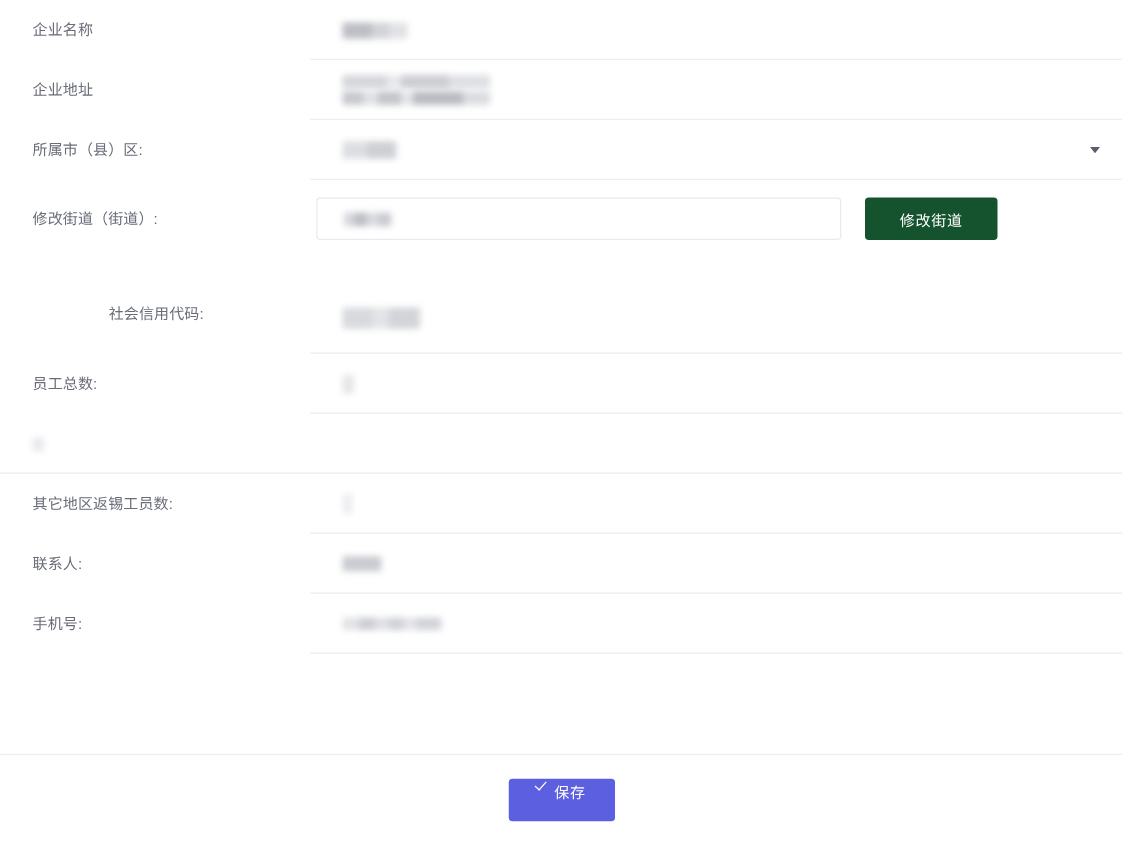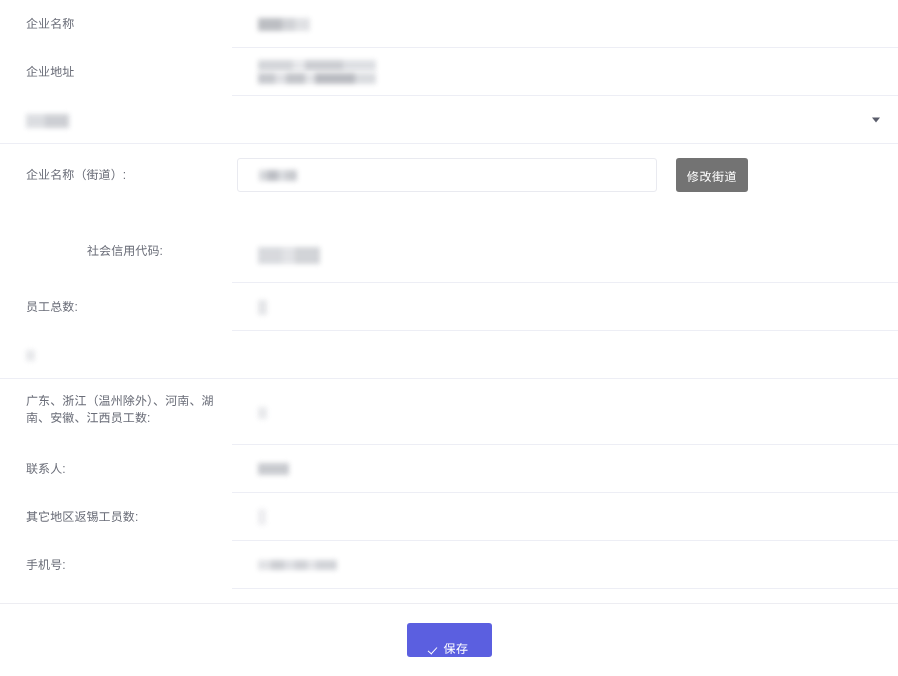--- a/index.html
+++ b/index.html
@@ -31,20 +31,21 @@
     top: 0;
     width: 898px;
   }
 
   .row {
     position: relative;
     display: flex;
     align-items: flex-start;
     width: 898px;
     box-sizing: border-box;
+    gap: 16px;
   }
 
   .label {
     box-sizing: border-box;
     width: 232px;
     padding-left: 26px;
     padding-right: 8px;
     font-size: 12px;
     line-height: 17px;
     color: #6a6d78;
@@ -144,25 +145,25 @@
     margin-left: 5px;
     border: 1px solid #e9eaf0;
     border-radius: 3px;
     background: #fff;
     display: flex;
     align-items: center;
     padding-left: 21px;
   }
   .btn-street {
     margin-left: 19px;
-    width: 72px;
+    width: 106px;
     height: 34px;
     border: none;
     border-radius: 3px;
-    background: #737373;
+    background: #14532d;
     color: #ffffff;
     font-size: 12px;
     font-family: "Liberation Sans", "DejaVu Sans", sans-serif;
     letter-spacing: .6px;
     cursor: pointer;
     display: flex;
     align-items: center;
     justify-content: center;
   }
 
@@ -199,21 +200,21 @@
     height: 34px;
     border: none;
     border-radius: 3px;
     background: #5b5fe0;
     color: #ffffff;
     font-size: 12px;
     font-family: "Liberation Sans", "DejaVu Sans", sans-serif;
     letter-spacing: .6px;
     cursor: pointer;
     display: flex;
-    align-items: flex-end;
+    align-items: flex-start;
     justify-content: center;
     gap: 4px;
   }
   .check-icon {
     display: inline-block;
     width: 10px;
     height: 10px;
     position: relative;
     flex: 0 0 auto;
   }
@@ -251,31 +252,32 @@
       <div class="field">
         <div class="val">
           <span class="redact r-addr1"></span>
           <span class="redact r-addr2"></span>
         </div>
         <div class="underline"></div>
       </div>
     </div>
 
     <div class="row select">
+      <div class="label">所属市（县）区:</div>
       <div class="field">
         <div class="val">
           <span class="redact r-city"></span>
         </div>
         <span class="chevron"></span>
         <div class="underline"></div>
       </div>
     </div>
 
     <div class="row town">
-      <div class="label">企业名称（街道）:</div>
+      <div class="label">修改街道（街道）:</div>
       <div class="field">
         <div class="town-input">
           <span class="redact r-town"></span>
         </div>
         <button class="btn-street">修改街道</button>
       </div>
     </div>
 
     <div class="gap"></div>
 
@@ -301,45 +303,36 @@
 
     <div class="row simple">
       <div class="field">
         <div class="val">
           <span class="redact r-num2"></span>
         </div>
         <div class="underline"></div>
       </div>
     </div>
 
-    <div class="row multiline">
-      <div class="label">广东、浙江（温州除外）、河南、湖南、安徽、江西员工数:</div>
-      <div class="field">
-        <div class="val">
-          <span class="redact r-num3"></span>
+
+    <div class="row simple">
+      <div class="label">其它地区返锡工员数:</div>
+      <div class="field">
+        <div class="val">
+          <span class="redact r-num4"></span>
         </div>
         <div class="underline"></div>
       </div>
     </div>
 
     <div class="row simple">
       <div class="label">联系人:</div>
       <div class="field">
         <div class="val">
           <span class="redact r-contact"></span>
-        </div>
-        <div class="underline"></div>
-      </div>
-    </div>
-
-    <div class="row simple">
-      <div class="label">其它地区返锡工员数:</div>
-      <div class="field">
-        <div class="val">
-          <span class="redact r-num4"></span>
         </div>
         <div class="underline"></div>
       </div>
     </div>
 
     <div class="row simple">
       <div class="label">手机号:</div>
       <div class="field">
         <div class="val">
           <span class="redact r-phone"></span>

